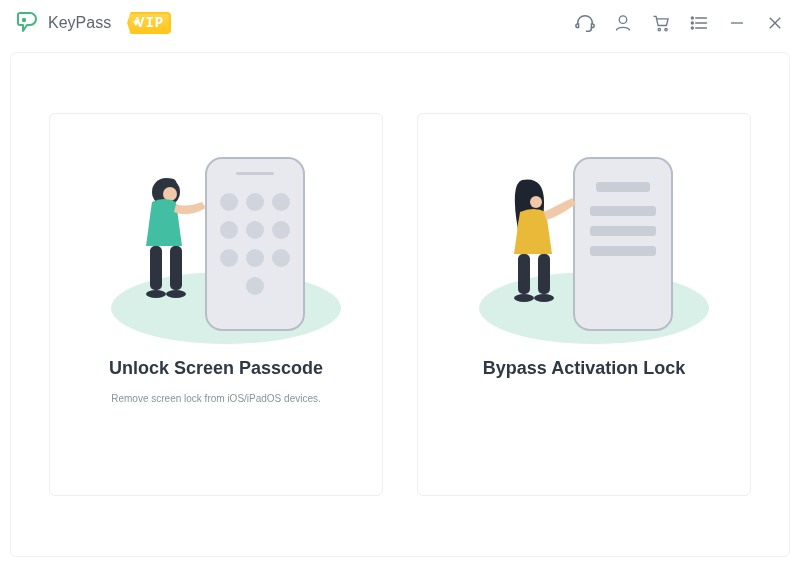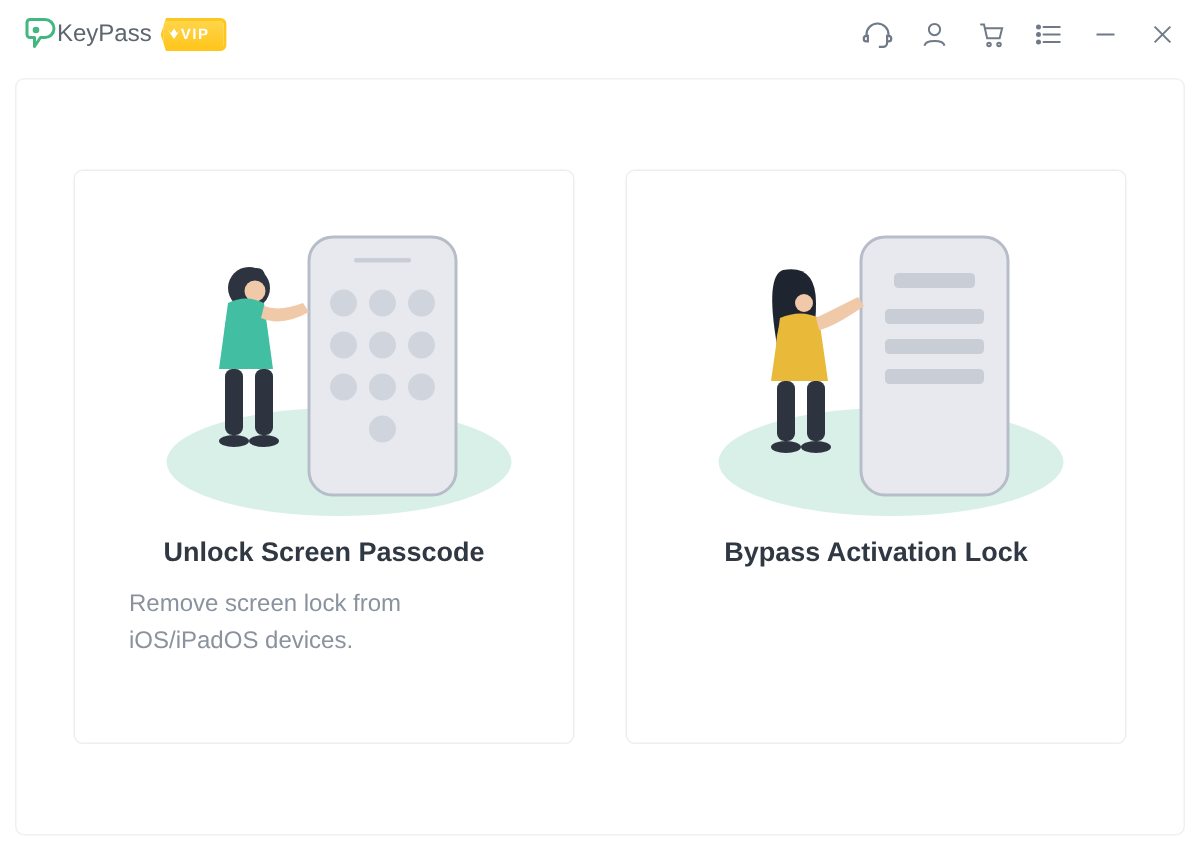--- a/index.html
+++ b/index.html
@@ -5,49 +5,49 @@
     * { margin: 0; padding: 0; box-sizing: border-box; }
     body {
       width: 800px; height: 564px;
       font-family: -apple-system, BlinkMacSystemFont, "Segoe UI", Arial, sans-serif;
       background: #fff; overflow: hidden;
     }
     .titlebar {
       display: flex; align-items: center; justify-content: space-between;
       height: 46px; padding: 0 14px 0 16px;
     }
-    .brand { display: flex; align-items: center; }
+    .brand { display: flex; align-items: center; gap: 10px; }
     .brand-logo {
       width: 22px; height: 22px; display: flex; align-items: center; justify-content: center;
     }
     .brand-name { font-size: 16px; font-weight: 500; color: #5c6570; }
     .vip-badge { margin-left: 6px; display: flex; align-items: center; }
     .vip-shape {
       position: relative; width: 44px; height: 22px;
       background: linear-gradient(180deg,#ffd54a 0%,#ffc61e 100%);
       border: 2px solid #ffc61e; border-radius: 4px;
       clip-path: polygon(8% 0%, 100% 0%, 100% 100%, 8% 100%, 0% 50%);
       display:flex; align-items:center; justify-content:center;
     }
-    .vip-text { color:#fff; font-size:10px; font-weight:800; letter-spacing:1px; margin-left:2px;}
+    .vip-text { color:#fff; font-size:14px; font-weight:800; letter-spacing:1px; margin-left:2px;font-family:Liberation Mono, monospace;}
     .wincontrols { display:flex; align-items:center; gap:16px; color:#6f7a86; }
     .winbtn { display:flex; align-items:center; justify-content:center; width:22px; height:22px; cursor:pointer; }
     .main-panel {
       margin: 6px 10px 10px 10px; border:1px solid #eef0f2; border-radius:6px;
       height: 505px; padding: 60px 38px;
       display:flex; gap:34px; justify-content:center; align-items:stretch;
     }
     .option-card {
       flex:1; border:1px solid #eceef1; border-radius:6px; background:#fff;
       display:flex; flex-direction:column; align-items:center; padding:26px 20px 28px 20px;
       cursor:pointer;
     }
     .card-illustration { width:100%; height:210px; display:flex; align-items:center; justify-content:center; }
     .card-title { font-size:18px; font-weight:600; color:#303943; margin-top:8px; }
-    .card-desc { font-size:16px; color:#8a939d; text-align:left; margin-top:12px; line-height:1.55; max-width:260px; }
+    .card-desc { font-size:10px; color:#8a939d; text-align:left; margin-top:12px; line-height:1.55; max-width:260px; }
   </style>
 </head>
 <body>
 
 <div class="titlebar">
   <div class="brand">
     <span class="brand-logo">
       <svg width="22" height="22" viewBox="0 0 22 22">
         <path d="M4 1 h10 a6 6 0 0 1 6 6 v0 a6 6 0 0 1 -6 6 h-3 l-4 6 v-6 h-3 a2 2 0 0 1 -2 -2 v-8 a2 2 0 0 1 2 -2 z" fill="none" stroke="#43b77f" stroke-width="2" stroke-linejoin="round"></path>
         <circle cx="8" cy="8" r="2.2" fill="#43b77f"></circle>

